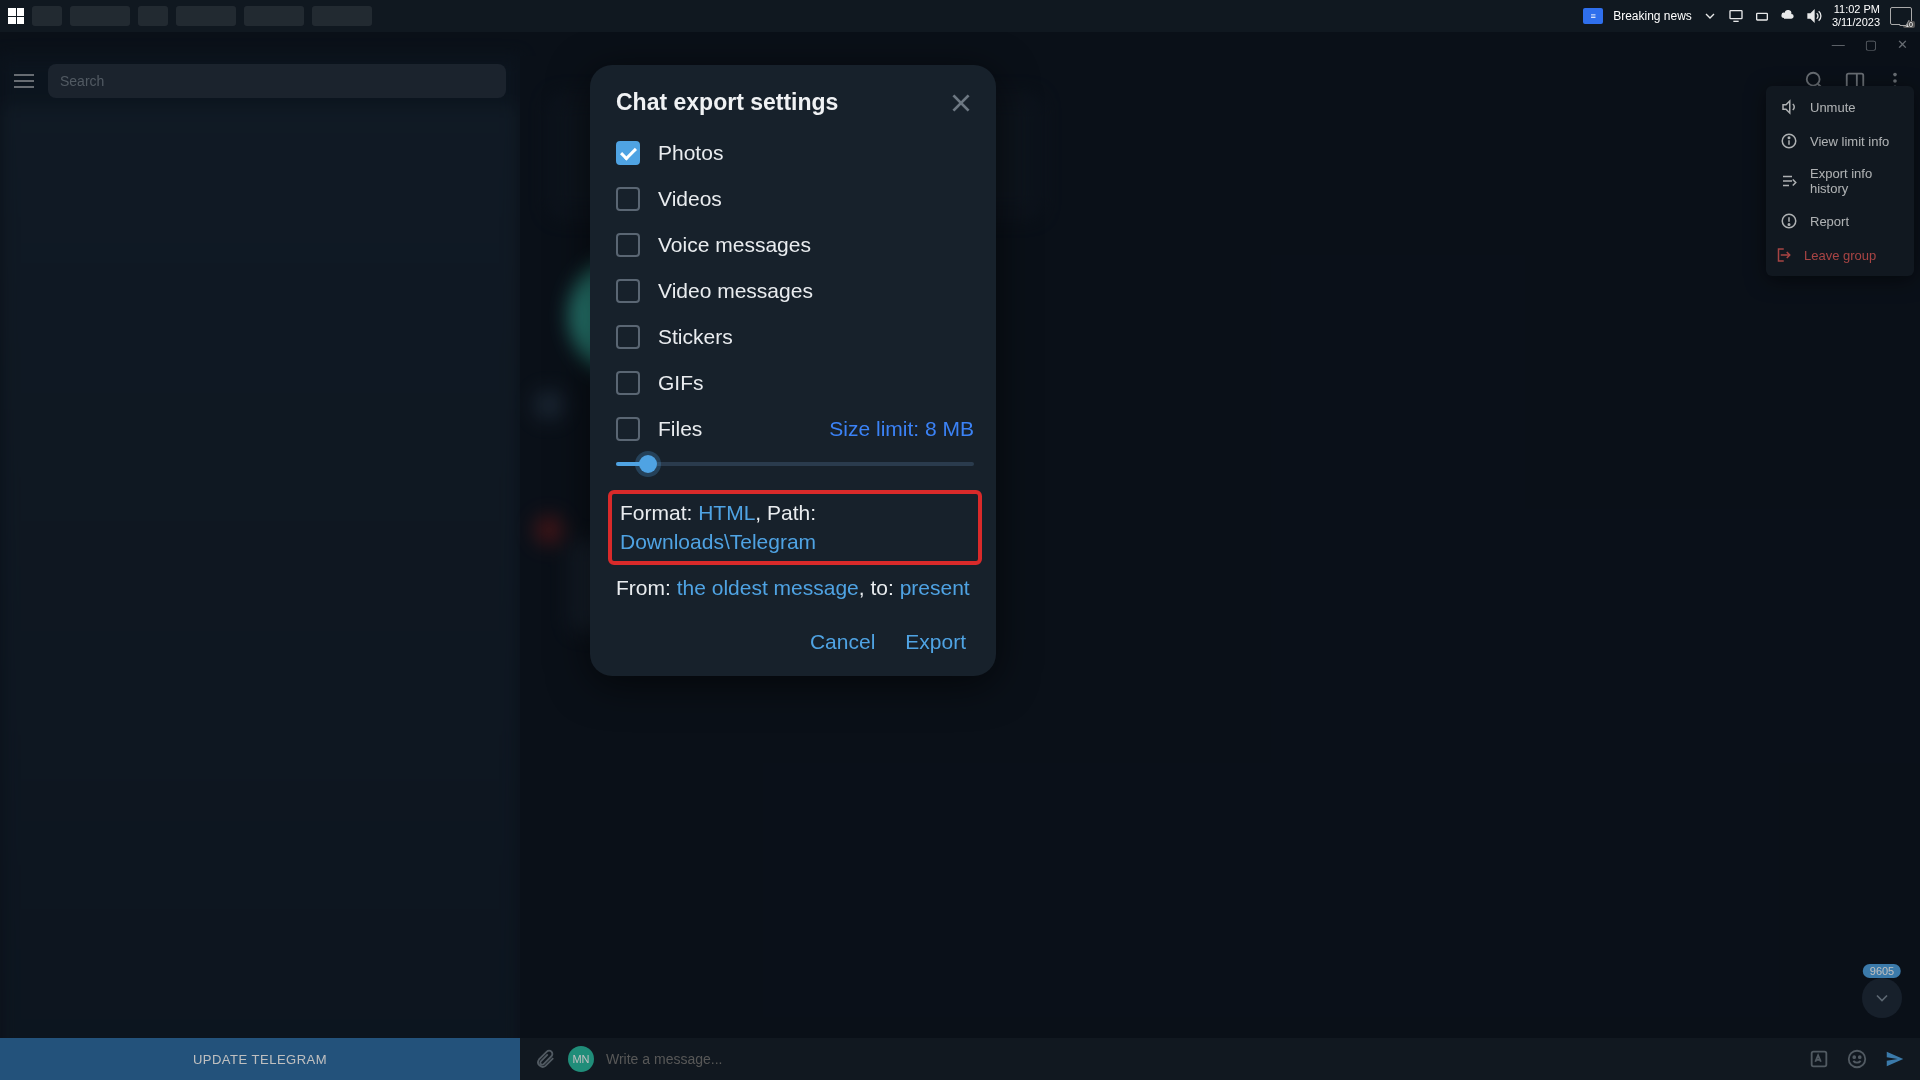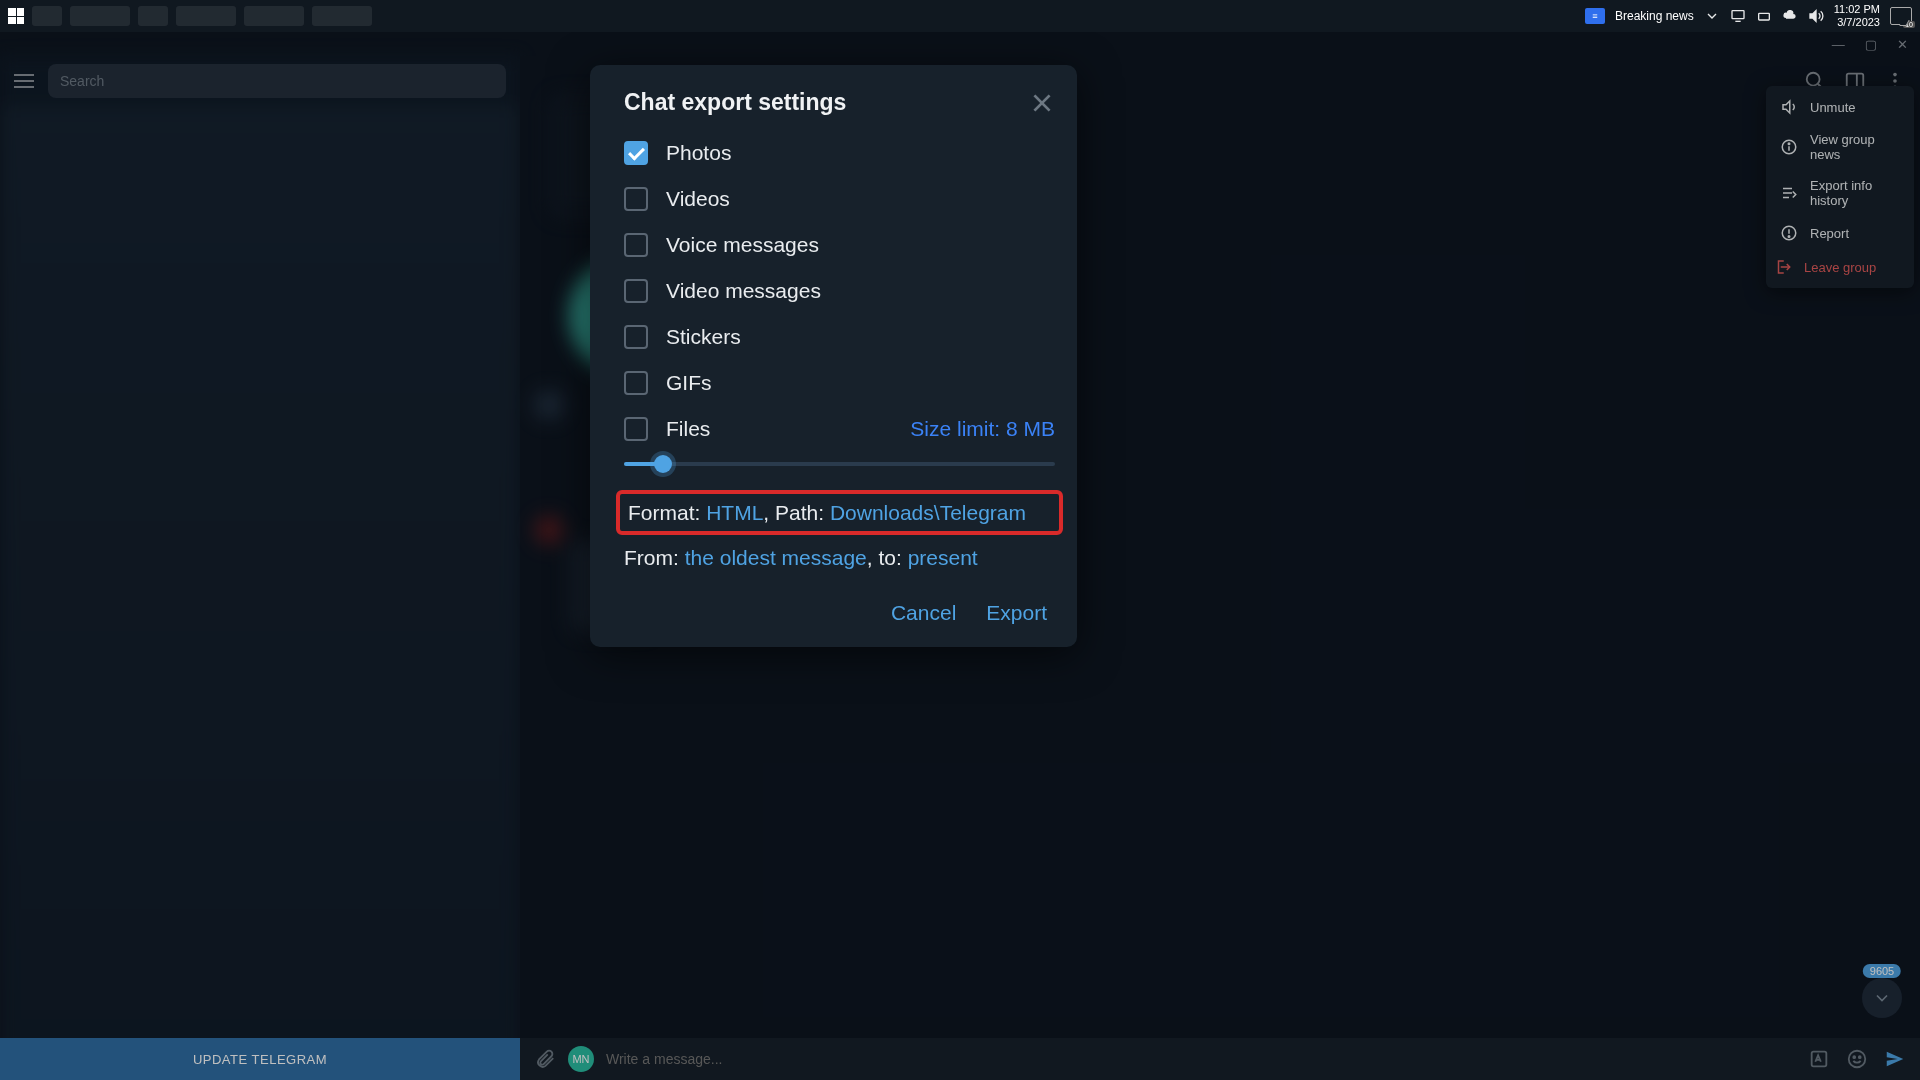--- a/index.html
+++ b/index.html
@@ -66,21 +66,21 @@
 .compose-right { display: flex; align-items: center; gap: 16px; }
 .send-btn { color: #4fa3e3; }
 
 
 .scroll-down { position: absolute; right: 18px; bottom: 62px; width: 40px; height: 40px; border-radius: 20px; background: #1f2b3a; display: flex; align-items: center; justify-content: center; color: #7d8b99; z-index: 5; }
 .scroll-down svg { width: 20px; height: 20px; }
 .scroll-badge { position: absolute; top: -14px; left: 50%; transform: translateX(-50%); background: #4fa3e3; color: #fff; font-size: 11px; padding: 1px 7px; border-radius: 10px; }
 
 
 .modal-backdrop { position: absolute; inset: 0; background: rgba(0,0,0,0.25); z-index: 7; }
-.modal { position: absolute; left: 590px; top: 65px; width: 487px; background: #17212b; border-radius: 10px; box-shadow: 0 8px 40px rgba(0,0,0,0.6); z-index: 8; padding: 20px 0 16px 12px; }
+.modal { position: absolute; left: 590px; top: 65px; width: 406px; background: #17212b; border-radius: 22px; box-shadow: 0 8px 40px rgba(0,0,0,0.6); z-index: 8; padding: 20px 0 16px 4px; }
 .modal-header { display: flex; align-items: center; justify-content: space-between; padding: 4px 22px 14px 22px; }
 .modal-title { font-size: 23px; font-weight: 600; color: #f0f2f4; }
 .modal-close { width: 26px; height: 26px; color: #6d7883; cursor: pointer; }
 .modal-close svg { width: 100%; height: 100%; }
 .check-row { display: flex; align-items: center; padding: 11px 22px; cursor: pointer; }
 .checkbox { width: 24px; height: 24px; border: 2px solid #5a6673; border-radius: 4px; margin-right: 18px; flex-shrink: 0; display: flex; align-items: center; justify-content: center; }
 .checkbox.checked { background: #4fa3e3; border-color: #4fa3e3; }
 .checkbox.checked::after { content: ""; width: 6px; height: 12px; border: solid #fff; border-width: 0 3px 3px 0; transform: rotate(45deg) translate(-1px,-1px); }
 .check-label { font-size: 21px; color: #e9ecef; flex: 1; }
 .size-limit { font-size: 21px; color: #3b82f6; }
@@ -128,21 +128,21 @@
     <span class="tray-icon"><svg viewBox="0 0 24 24" fill="currentColor">
           <path d="M6 15a4 4 0 1 1 1-7.9A5 5 0 0 1 17 9a3.5 3.5 0 0 1 0 7H6z"></path>
         </svg></span>
     <span class="tray-icon"><svg viewBox="0 0 24 24" fill="none" stroke="currentColor" stroke-width="2">
           <polygon points="3 9 7 9 12 4 12 20 7 15 3 15 3 9" fill="currentColor"></polygon>
           <path d="M16 8a5 5 0 0 1 0 8"></path>
           <path d="M19 5a9 9 0 0 1 0 14"></path>
         </svg></span>
     <div class="clock-block">
       <div>11:02 PM</div>
-      <div>3/7/2023</div>
+      <div>3/11/2023</div>
     </div>
     <div class="notif-icon">
       <div class="notif-badge">10</div>
     </div>
   </div>
 </div>
 
 <div class="win-controls">
   <span>—</span>
   <span>▢</span>
@@ -185,21 +185,21 @@
               <path d="M17 8a5 5 0 0 1 0 8"></path>
             </svg></span>
         <span>Unmute</span>
       </div>
       <div class="cm-item">
         <span class="cm-icon"><svg viewBox="0 0 24 24" fill="none" stroke="currentColor" stroke-width="2">
               <circle cx="12" cy="12" r="9"></circle>
               <line x1="12" y1="11" x2="12" y2="17"></line>
               <circle cx="12" cy="7.5" r="1" fill="currentColor"></circle>
             </svg></span>
-        <span>View group news</span>
+        <span>View limit info</span>
       </div>
       <div class="cm-item">
         <span class="cm-icon"><svg viewBox="0 0 24 24" fill="none" stroke="currentColor" stroke-width="2">
               <path d="M4 6h12M4 12h12M4 18h8"></path>
               <polyline points="17 14 21 18 17 22" transform="translate(0,-4)"></polyline>
             </svg></span>
         <span>Export info history</span>
       </div>
       <div class="cm-item">
         <span class="cm-icon"><svg viewBox="0 0 24 24" fill="none" stroke="currentColor" stroke-width="2">

